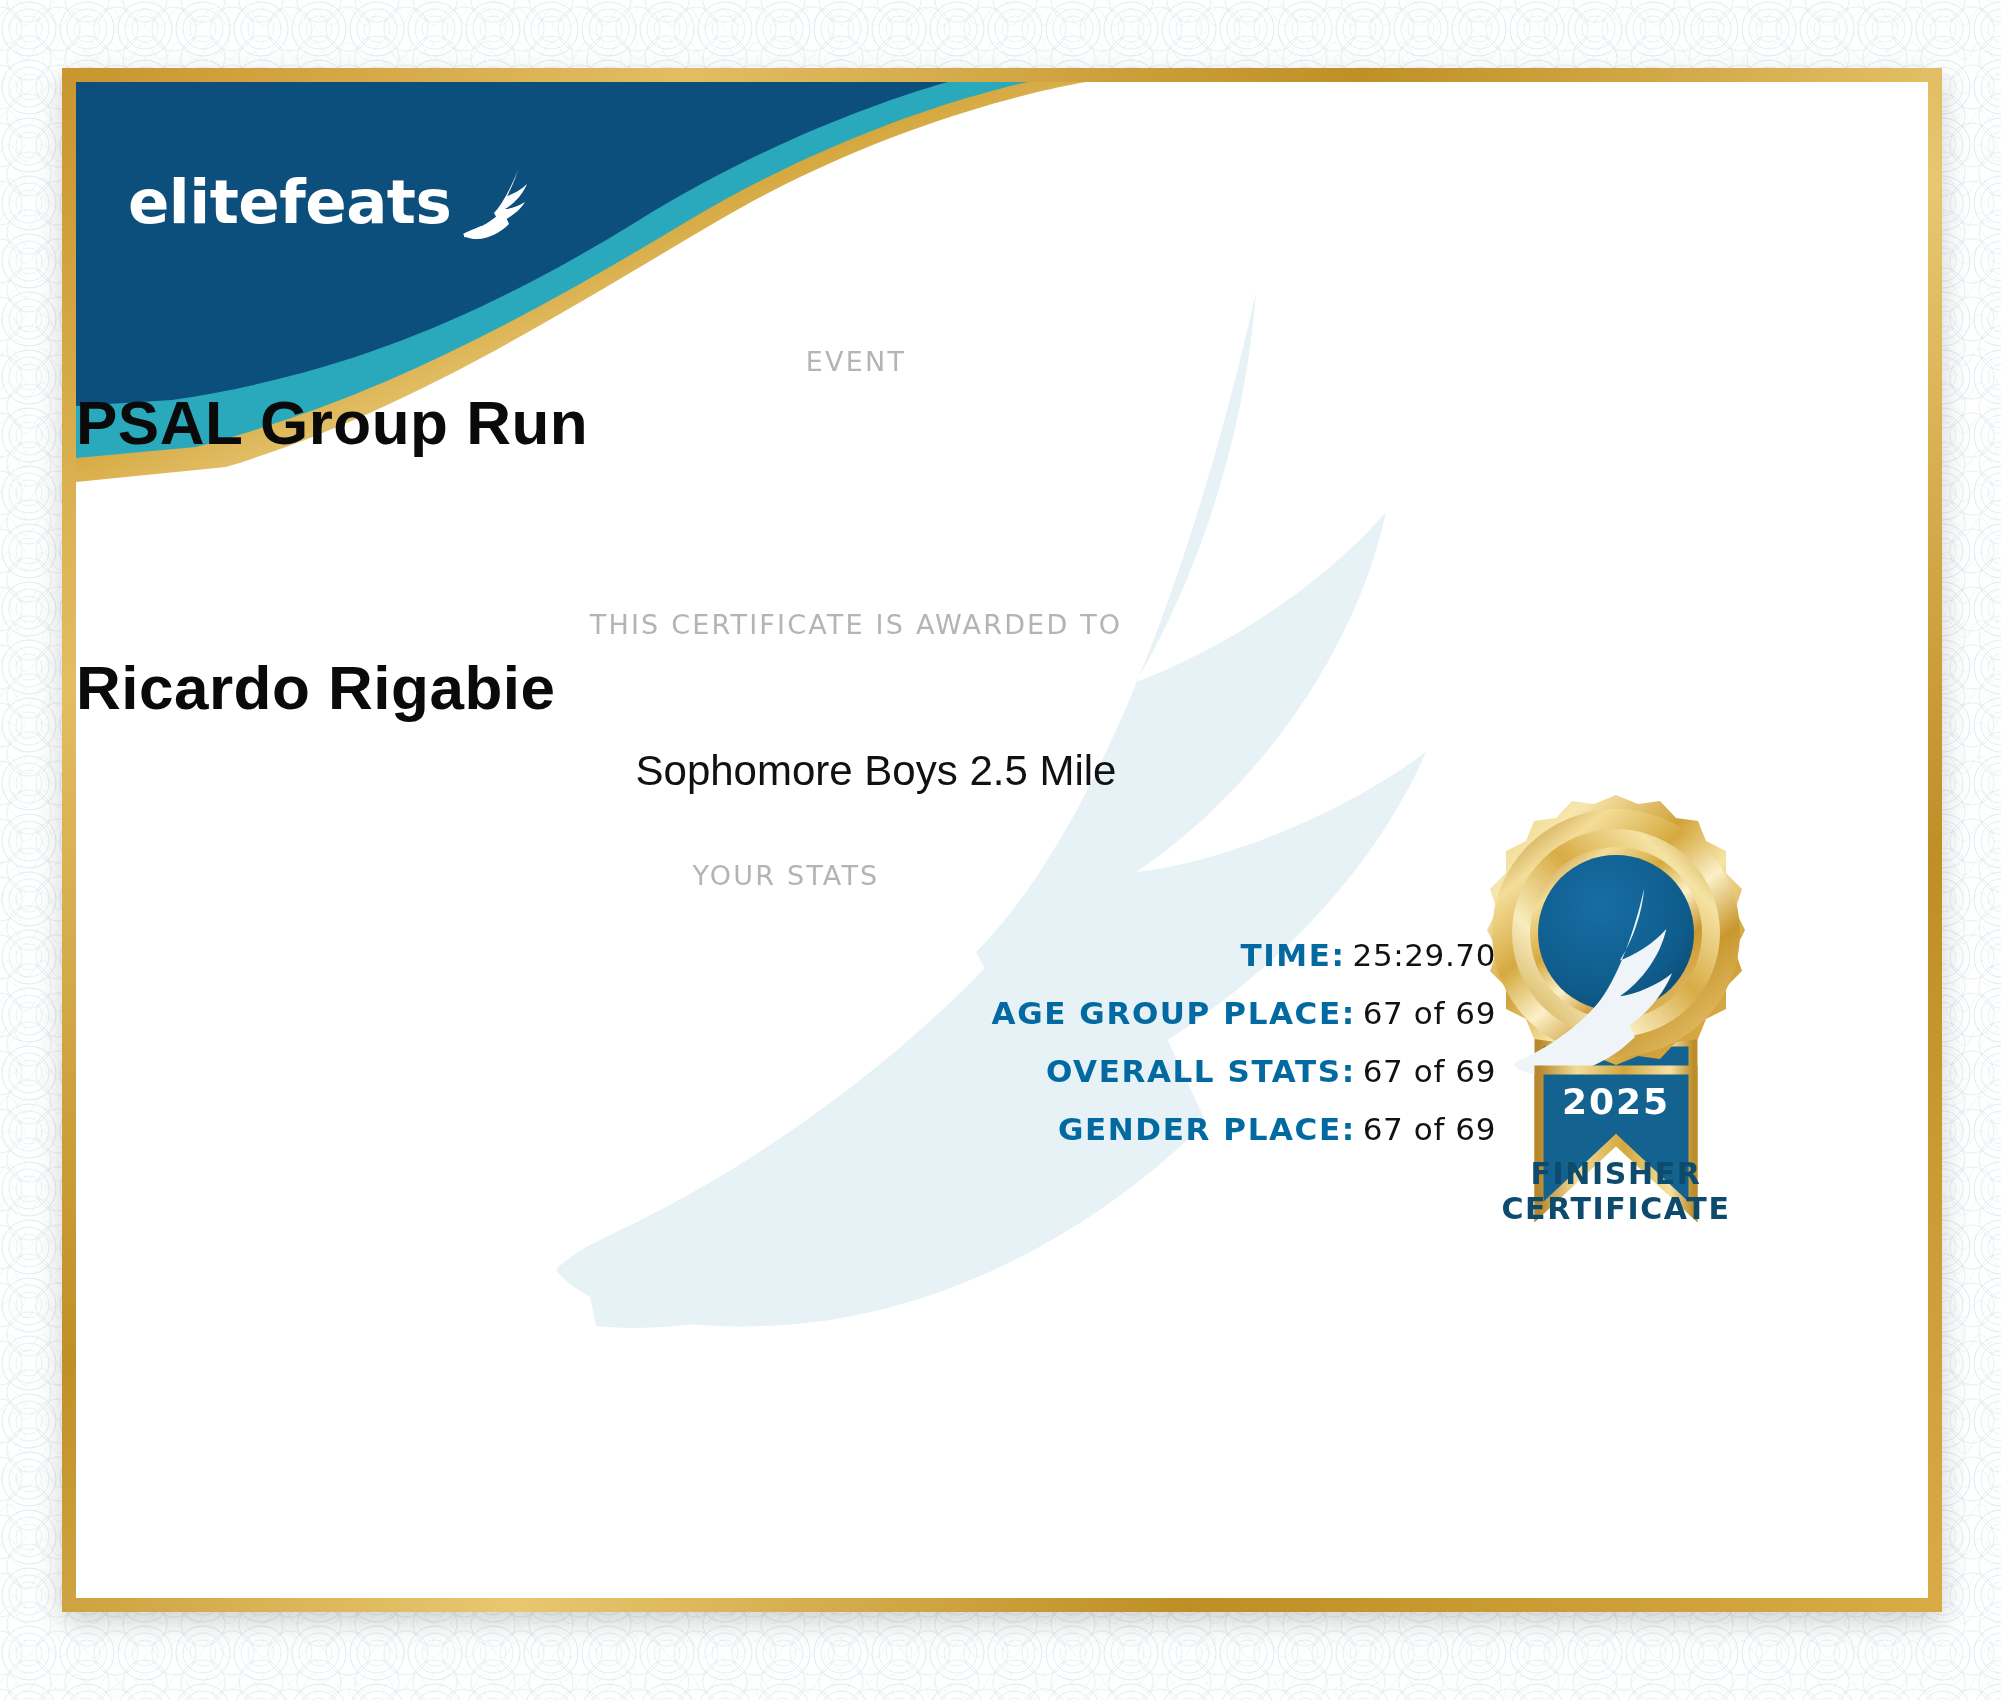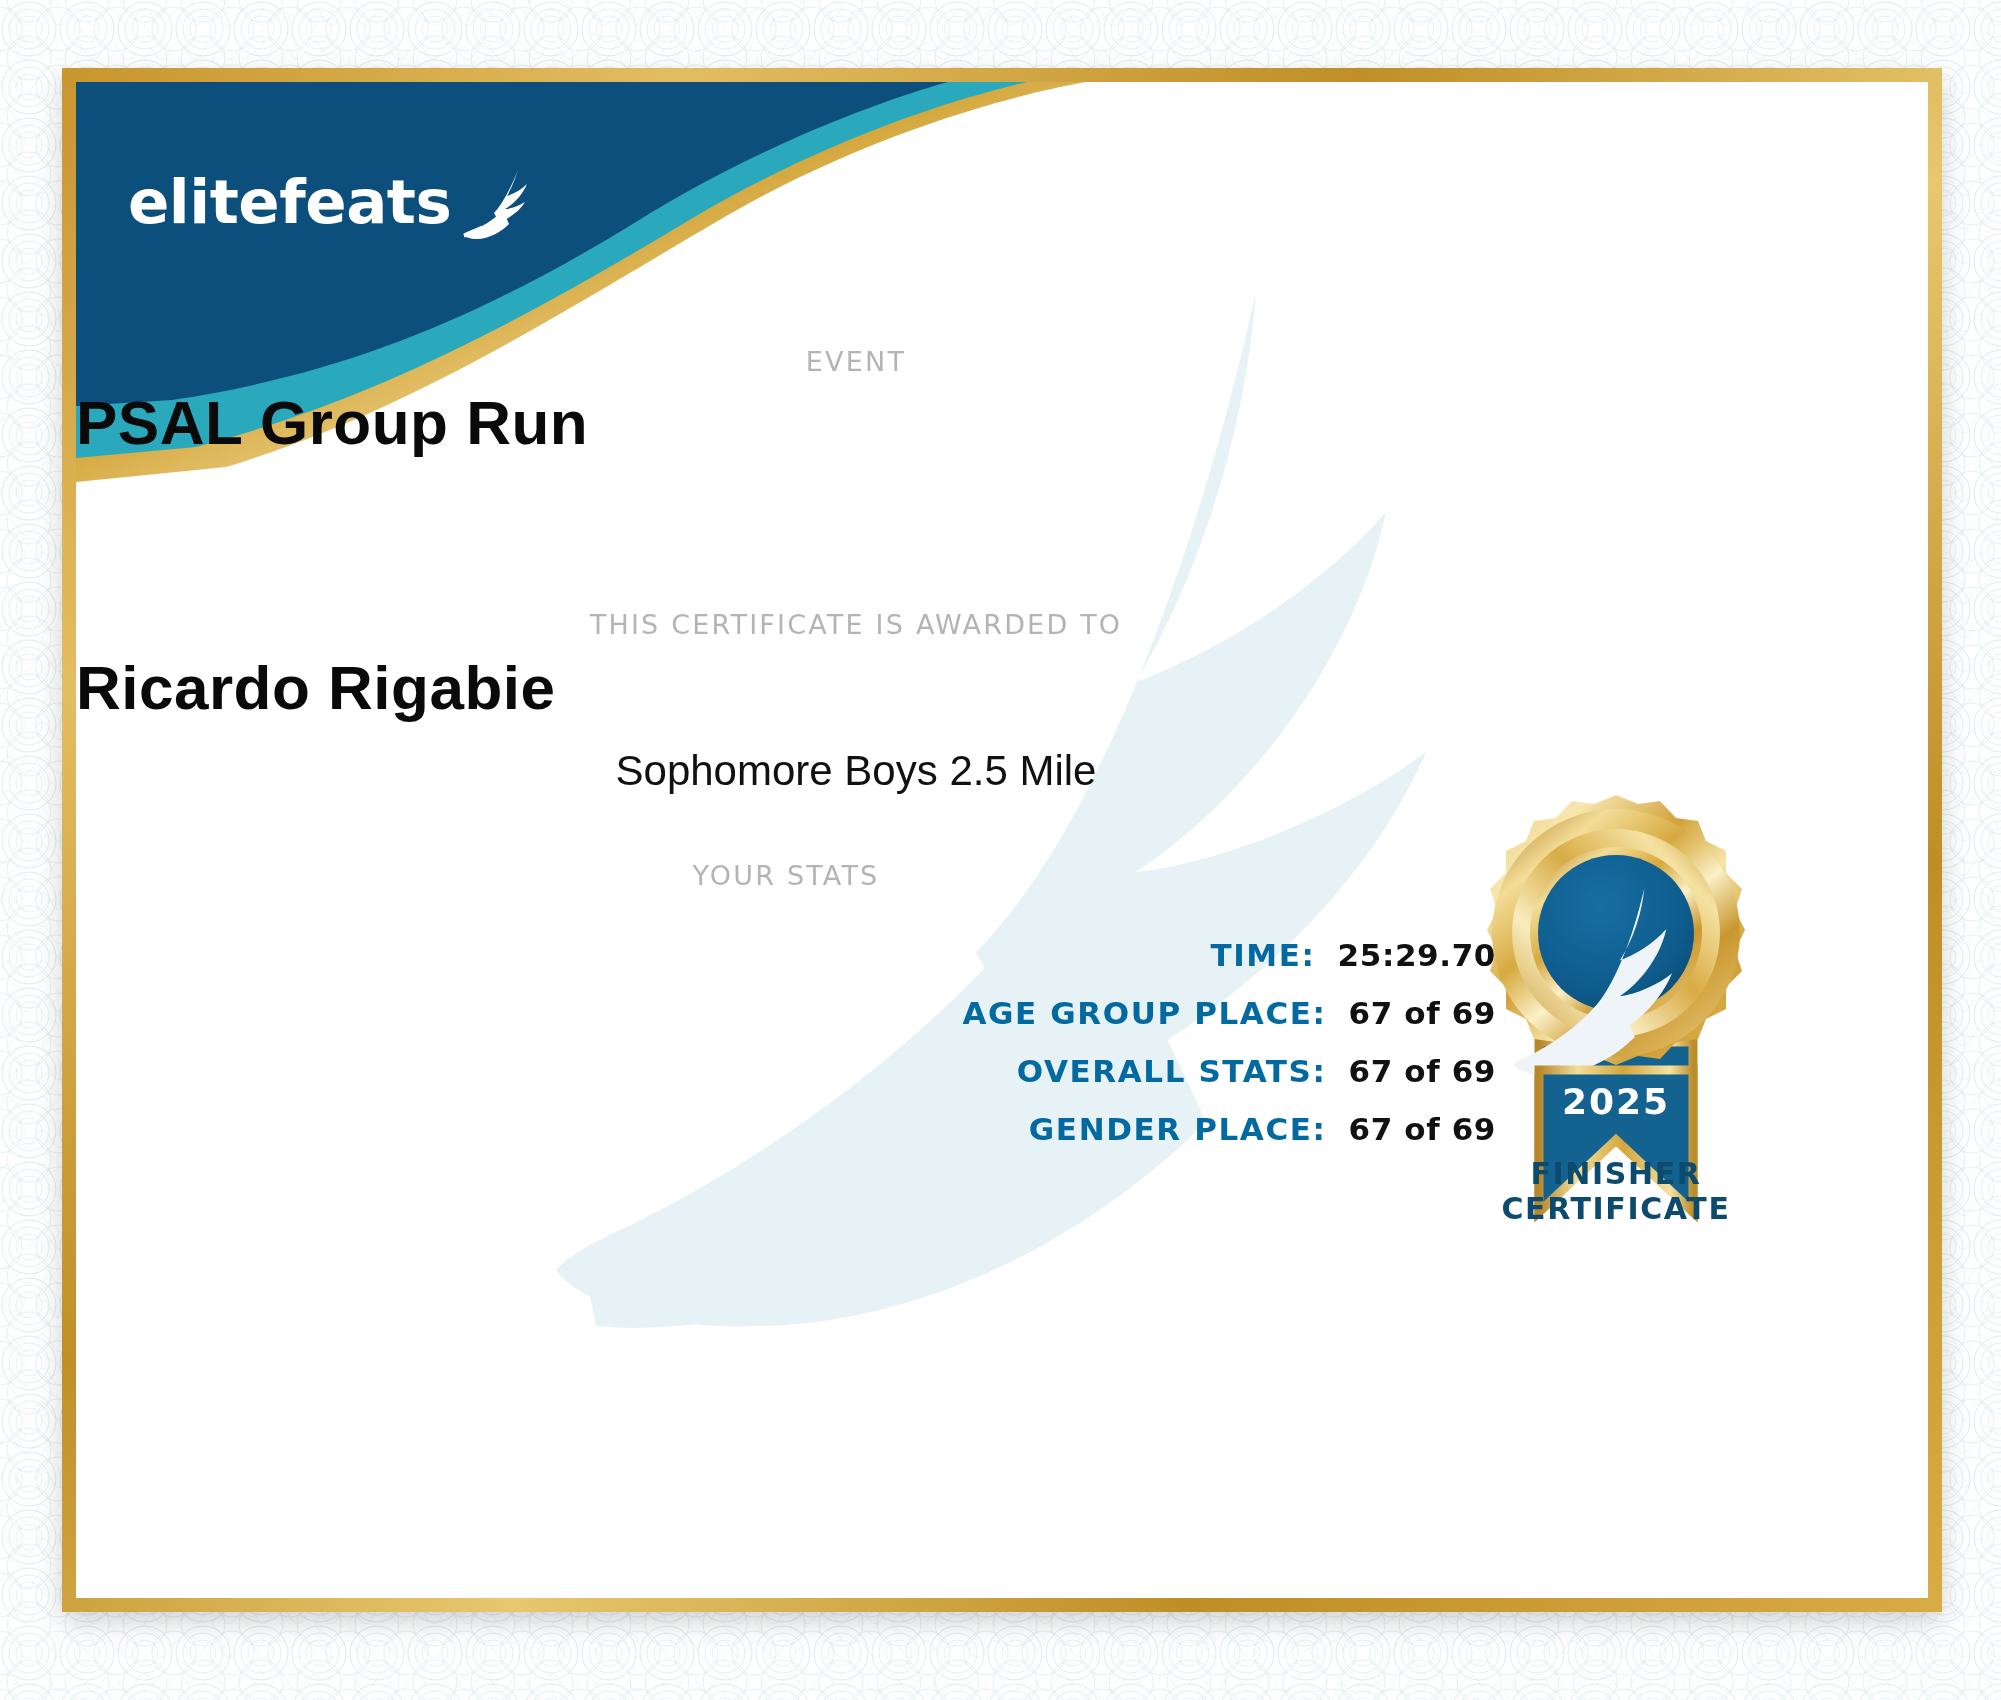--- a/index.html
+++ b/index.html
@@ -123,20 +123,21 @@
   }
 
   #event-label   { position:absolute; left:0; top:264px;  width:1560px; }
   #event-title   { position:absolute; left:0; top:305px;  width:1560px; }
   #award-label   { position:absolute; left:0; top:527px;  width:1560px; }
   #recipient     { position:absolute; left:0; top:570px;  width:1560px; }
   #division      {
     position:absolute; left:0; top:665px; width:1560px;
     text-align:center; color:#111; font-size:42px; font-weight:400;
     font-family:"Liberation Sans", sans-serif;
+    padding-left:20px;
   }
   #stats-label   { position:absolute; left:0; top:778px;  width:1420px; }
 
   #stats-list {
     position: absolute;
     left: 0;
     top: 855px;
     width: 1420px;
   }
   .stat-row {
@@ -147,23 +148,23 @@
   }
   .stat-key {
     color: #0369a1;
     font-size: 31px;
     letter-spacing: 1.6px;
     font-weight: 700;
   }
   .stat-val {
     color: #111111;
     font-size: 31px;
-    font-weight: 700;
+    font-weight: 400;
     letter-spacing: 0.6px;
-    margin-left: 22px;
+    margin-left: 7px;
   }
 
   
   #medal {
     position: absolute;
     left: 1385px;
     top: 710px;
     width: 310px;
     height: 500px;
     z-index: 4;

